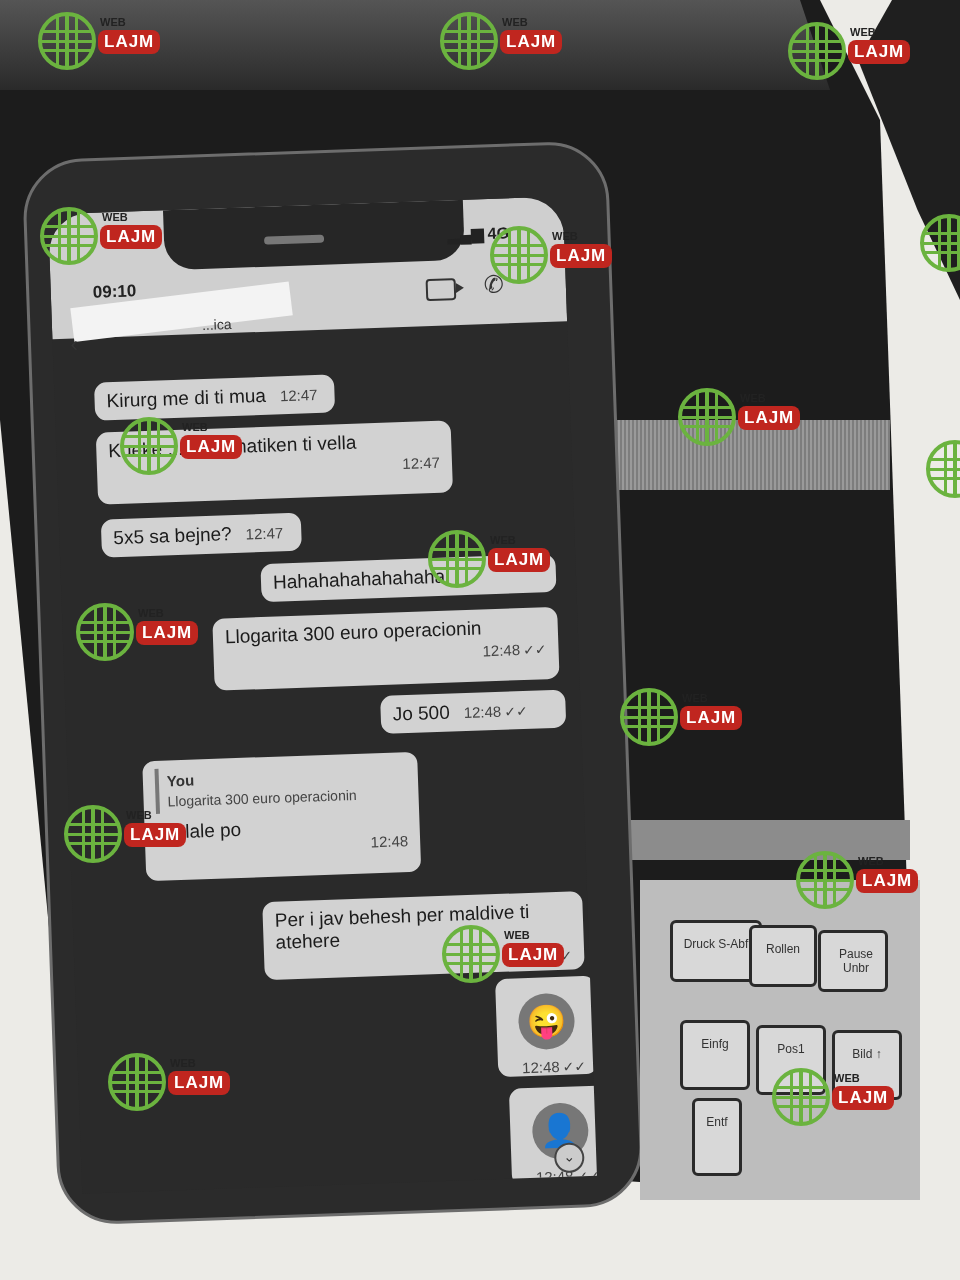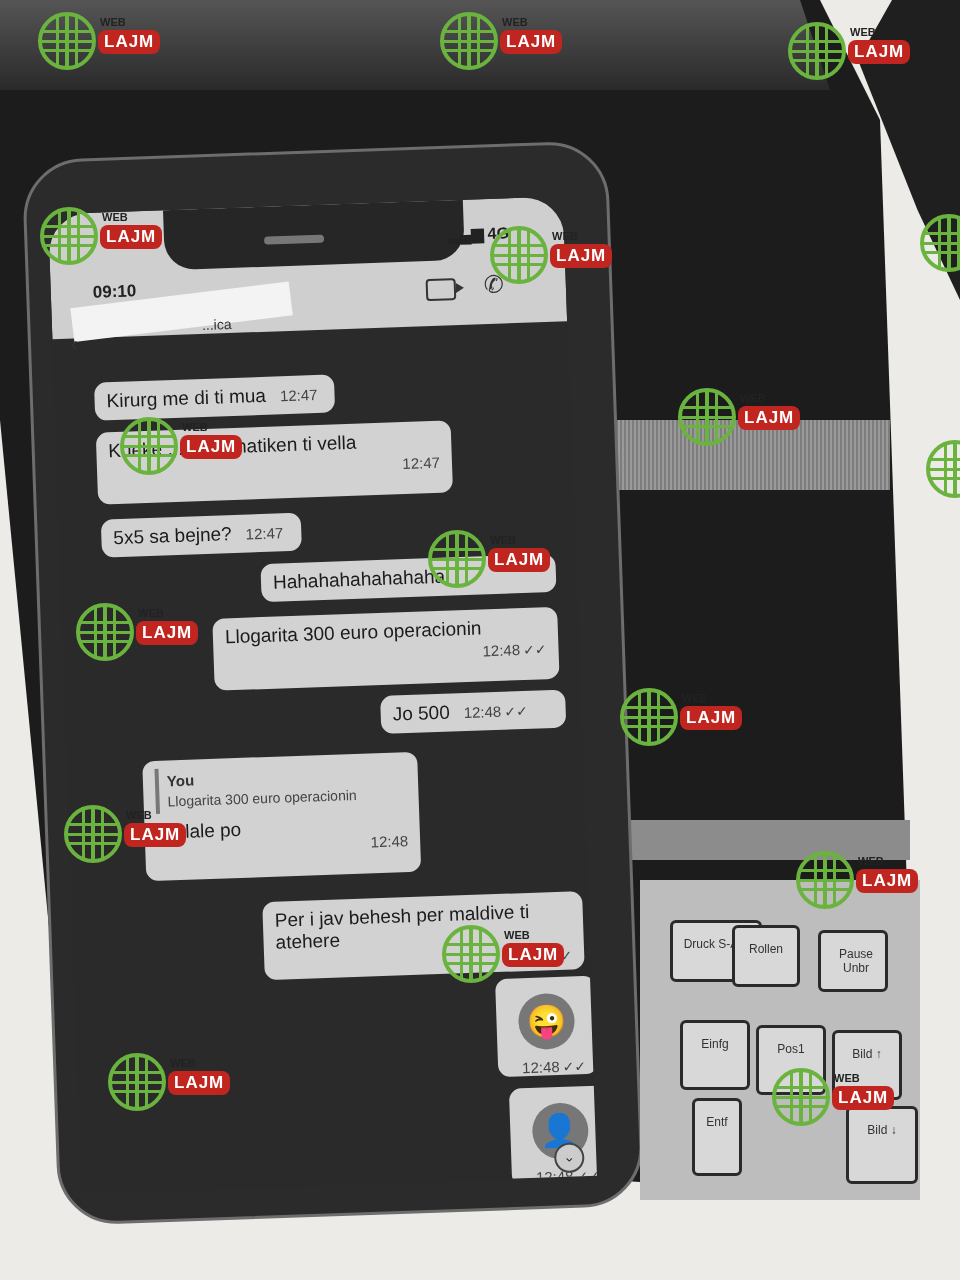--- a/index.html
+++ b/index.html
@@ -116,27 +116,26 @@
     <div class="msg" style="left:430px;top:765px;width:100px;height:98px;">
       <div class="sticker">👤</div>
       <div style="text-align:right"><span class="time" style="margin-left:0">12:48</span><span class="tick">✓✓</span></div>
     </div>
   </div>
   <div class="scroll-btn">⌄</div>
 </div>
 
 <div class="keyboard">
   <div class="key" style="left:30px;top:40px;width:92px;height:62px;">Druck S-Abf</div>
-  <div class="key" style="left:92px;top:45px;width:68px;height:62px;">Rollen</div>
+  <div class="key" style="left:109px;top:45px;width:68px;height:62px;">Rollen</div>
   <div class="key" style="left:178px;top:50px;width:70px;height:62px;padding-left:6px;">Pause Unbr</div>
   <div class="key" style="left:40px;top:140px;width:70px;height:70px;">Einfg</div>
   <div class="key" style="left:116px;top:145px;width:70px;height:70px;">Pos1</div>
   <div class="key" style="left:192px;top:150px;width:70px;height:70px;">Bild ↑</div>
   <div class="key" style="left:52px;top:218px;width:50px;height:78px;">Entf</div>
-  <div class="key" style="left:206px;top:226px;width:72px;height:78px;">Bild ↓</div>
 </div>
 
 <div class="wm" style="left:38px;top:12px;">
     <div class="globe"></div>
     <span class="web">WEB</span>
     <span class="lajm">LAJM</span>
   </div>
 <div class="wm" style="left:440px;top:12px;">
     <div class="globe"></div>
     <span class="web">WEB</span>

